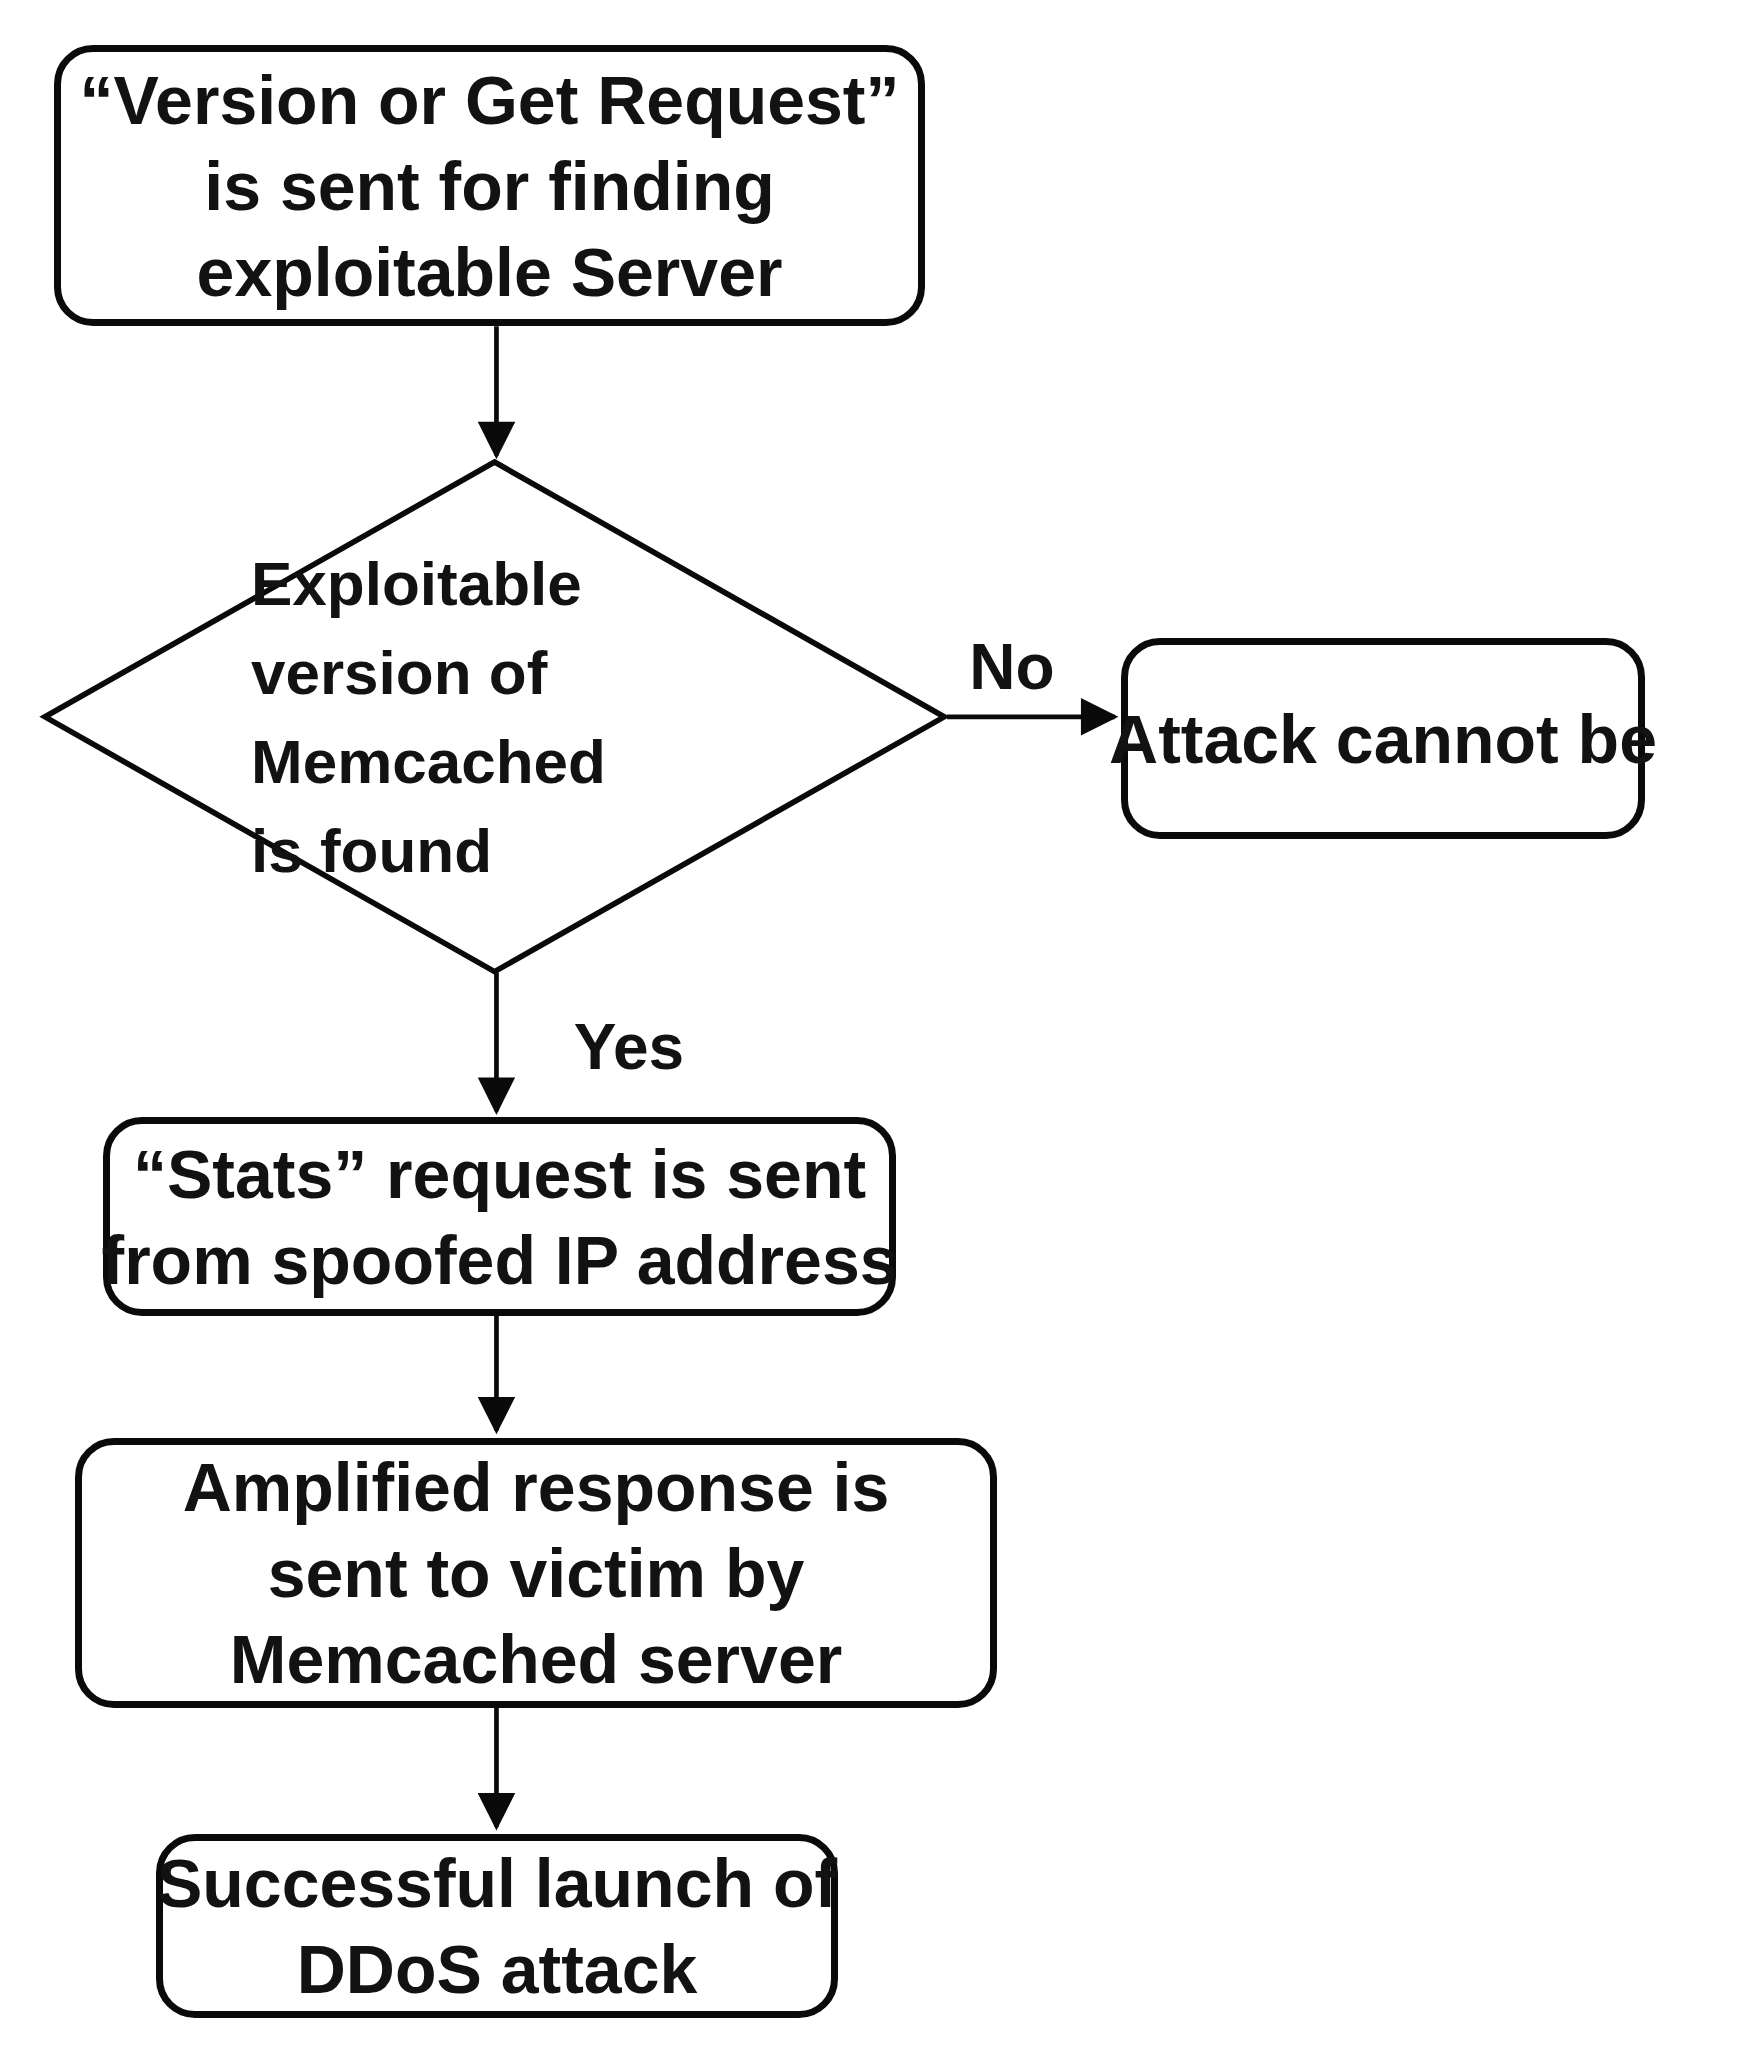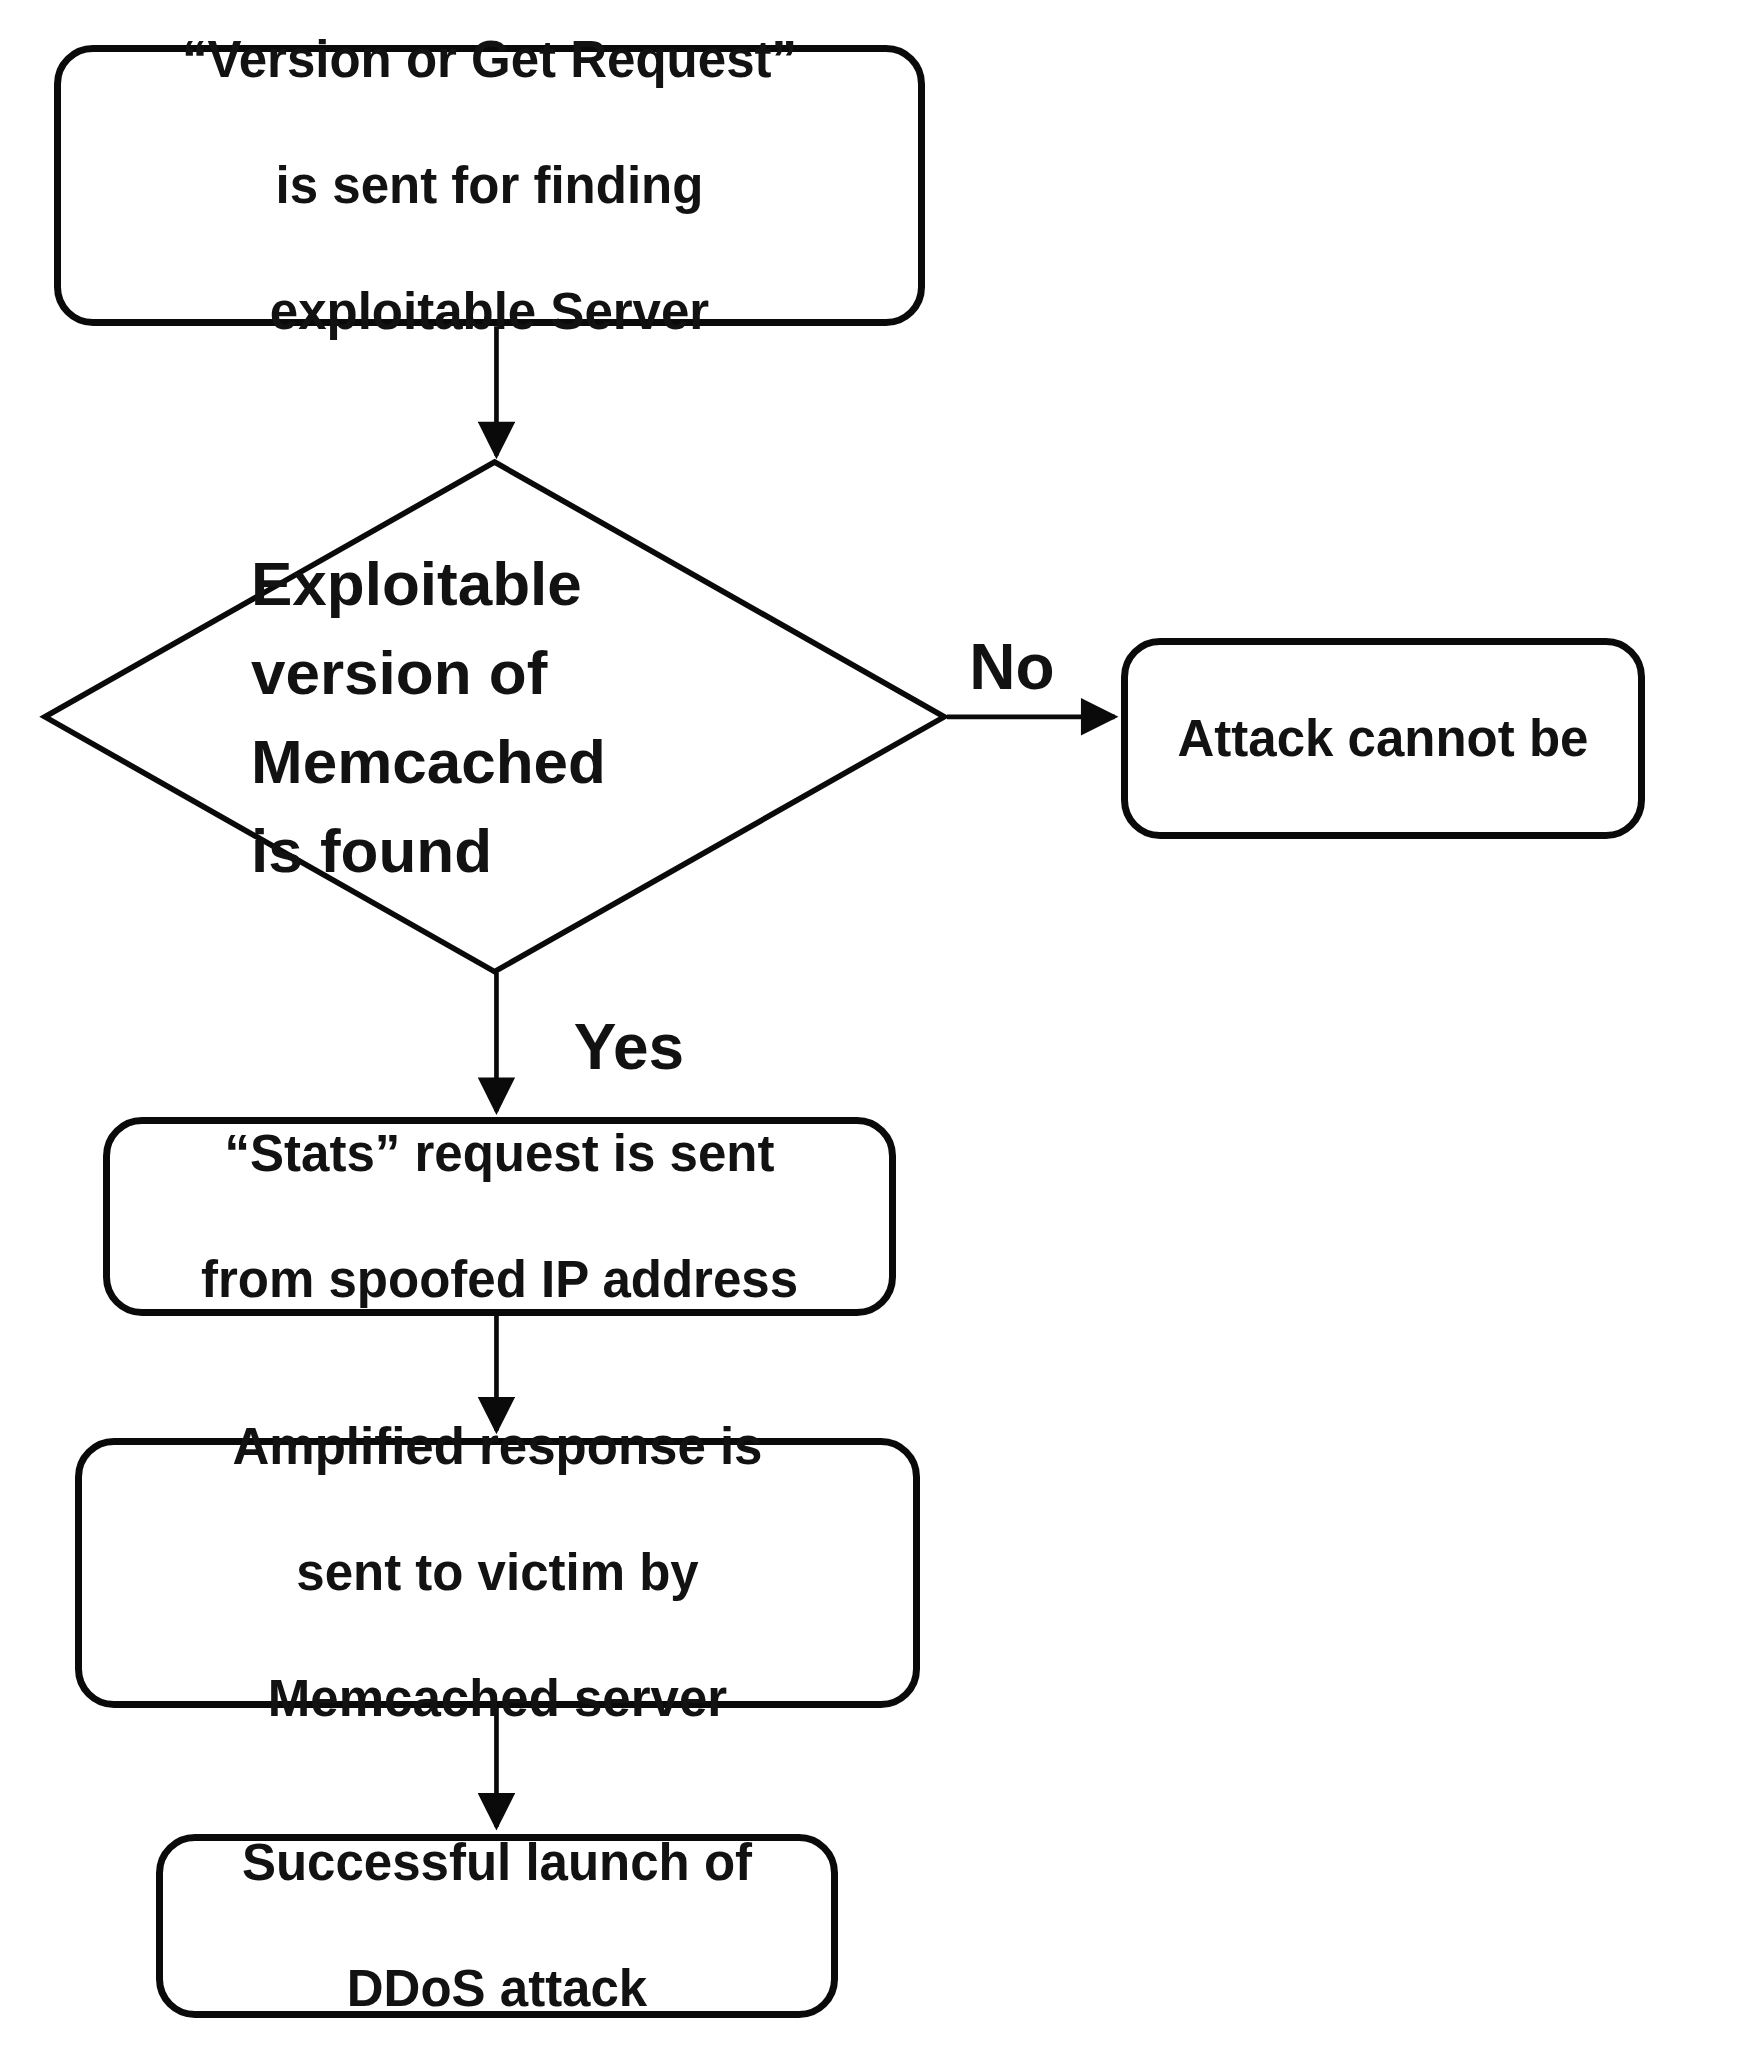--- a/index.html
+++ b/index.html
@@ -22,21 +22,21 @@
   #arrowhead path{fill:var(--color-stroke);}
   .node{
     position:absolute;
     box-sizing:border-box;
     background:var(--color-background);
     border:7.5px solid var(--color-stroke);
     border-radius:39px;
     display:flex;flex-direction:column;
     align-items:center;justify-content:center;
     text-align:center;
-    font-size:51px;line-height:86px;font-weight:600;gap:40px;
+    font-size:68px;line-height:86px;font-weight:600;
   }
   .diamond-text{
     position:absolute;
     display:flex;flex-direction:column;
     align-items:flex-start;justify-content:center;
     text-align:center;
     font-size:62px;line-height:89px;font-weight:600;
   }
   .edge-label{
     position:absolute;
@@ -87,21 +87,21 @@
 
   <div class="node" style="left:1121px;top:638px;width:524px;height:201px;">
     <div class="line">Attack cannot be</div>
   </div>
 
   <div class="node" style="left:103px;top:1117px;width:793px;height:199px;">
     <div class="line">“Stats” request is sent</div>
     <div class="line">from spoofed IP address</div>
   </div>
 
-  <div class="node" style="left:75px;top:1438px;width:845px;height:270px;">
+  <div class="node" style="left:75px;top:1438px;width:922px;height:270px;">
     <div class="line">Amplified response is</div>
     <div class="line">sent to victim by</div>
     <div class="line">Memcached server</div>
   </div>
 
   <div class="node" style="left:156px;top:1834px;width:682px;height:184px;">
     <div class="line">Successful launch of</div>
     <div class="line">DDoS attack</div>
   </div>
 

